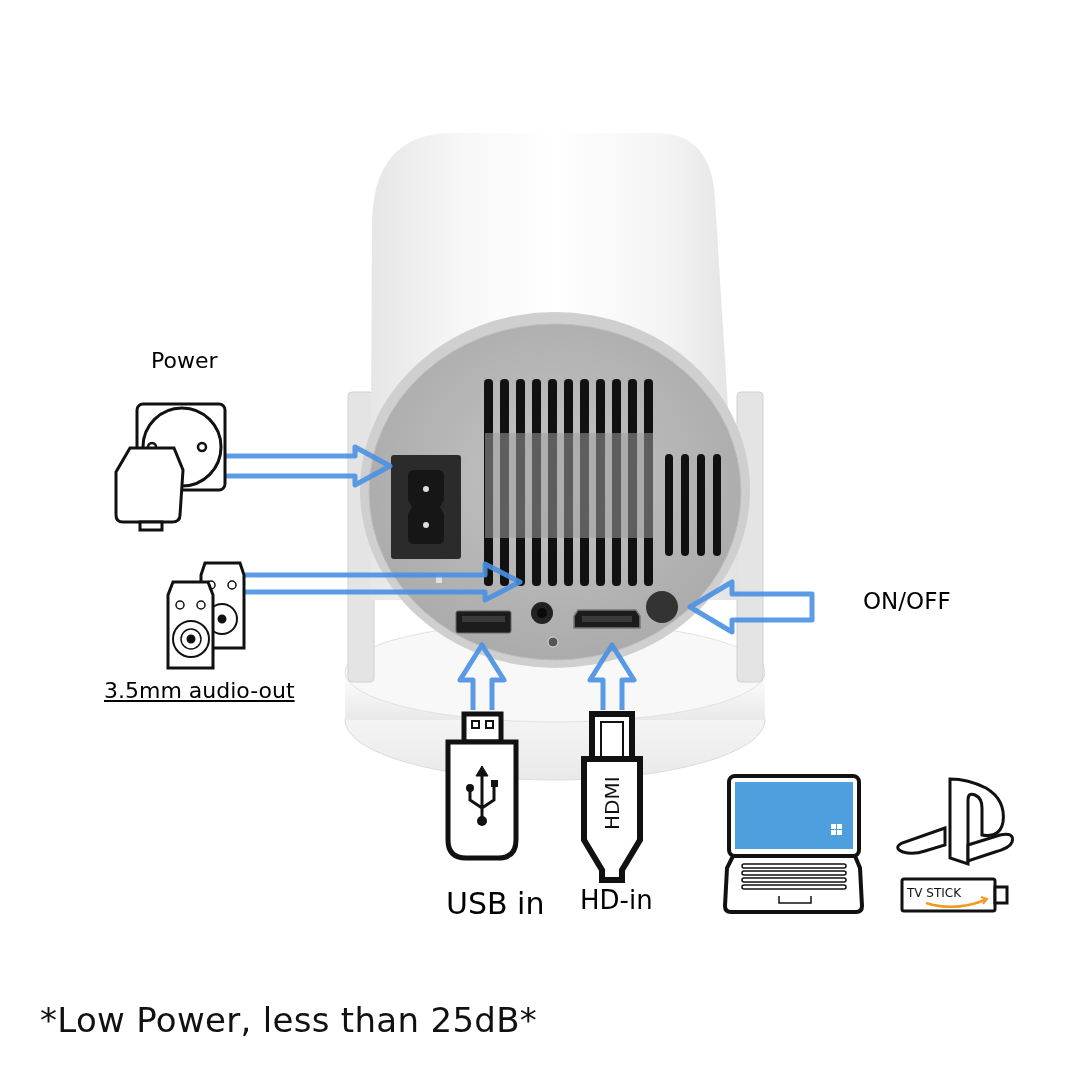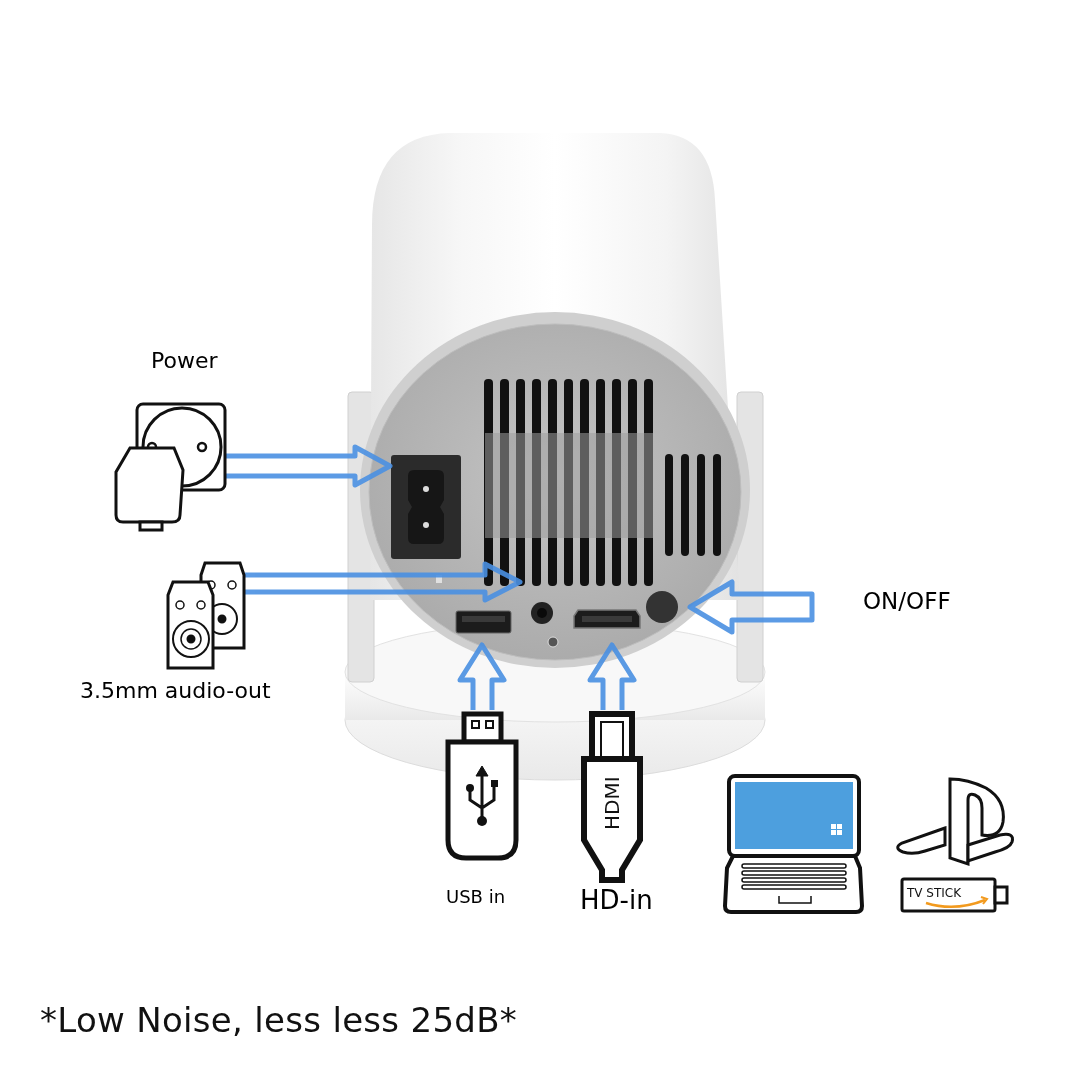--- a/index.html
+++ b/index.html
@@ -180,18 +180,18 @@
   <g>
     <rect x="902" y="879" width="93" height="32" rx="2" fill="#fff" stroke="#111" stroke-width="3"></rect>
     <rect x="995" y="887" width="12" height="16" fill="#fff" stroke="#111" stroke-width="3"></rect>
     <text x="907" y="897" font-family="DejaVu Sans, sans-serif" font-size="12" fill="#111">TV STICK</text>
     <path d="M926 903 Q955 912 985 900" stroke="#f29a1e" stroke-width="2.5" fill="none"></path>
     <path d="M981 897 L987 899 L983 904" stroke="#f29a1e" stroke-width="2" fill="none"></path>
   </g>
 </svg>
 
 <div class="label" style="left:151px; top:348px; font-size:22px;">Power</div>
-<div class="label" style="left:80px; top:678px; font-size:22px;">3.5mm audio-out</div>
-<div class="label" style="left:446px; top:886px; font-size:18px;">USB in</div>
+<div class="label" style="left:104px; top:678px; font-size:22px;text-decoration:underline;">3.5mm audio-out</div>
+<div class="label" style="left:446px; top:886px; font-size:30px;">USB in</div>
 <div class="label" style="left:580px; top:885px; font-size:26px;">HD-in</div>
 <div class="label" style="left:843px; top:588px; font-size:23px;margin-left:20px;">ON/OFF</div>
 
-<div class="footer">*Low Noise, less less 25dB*</div>
+<div class="footer">*Low Power, less than 25dB*</div>
 
 </body></html>

